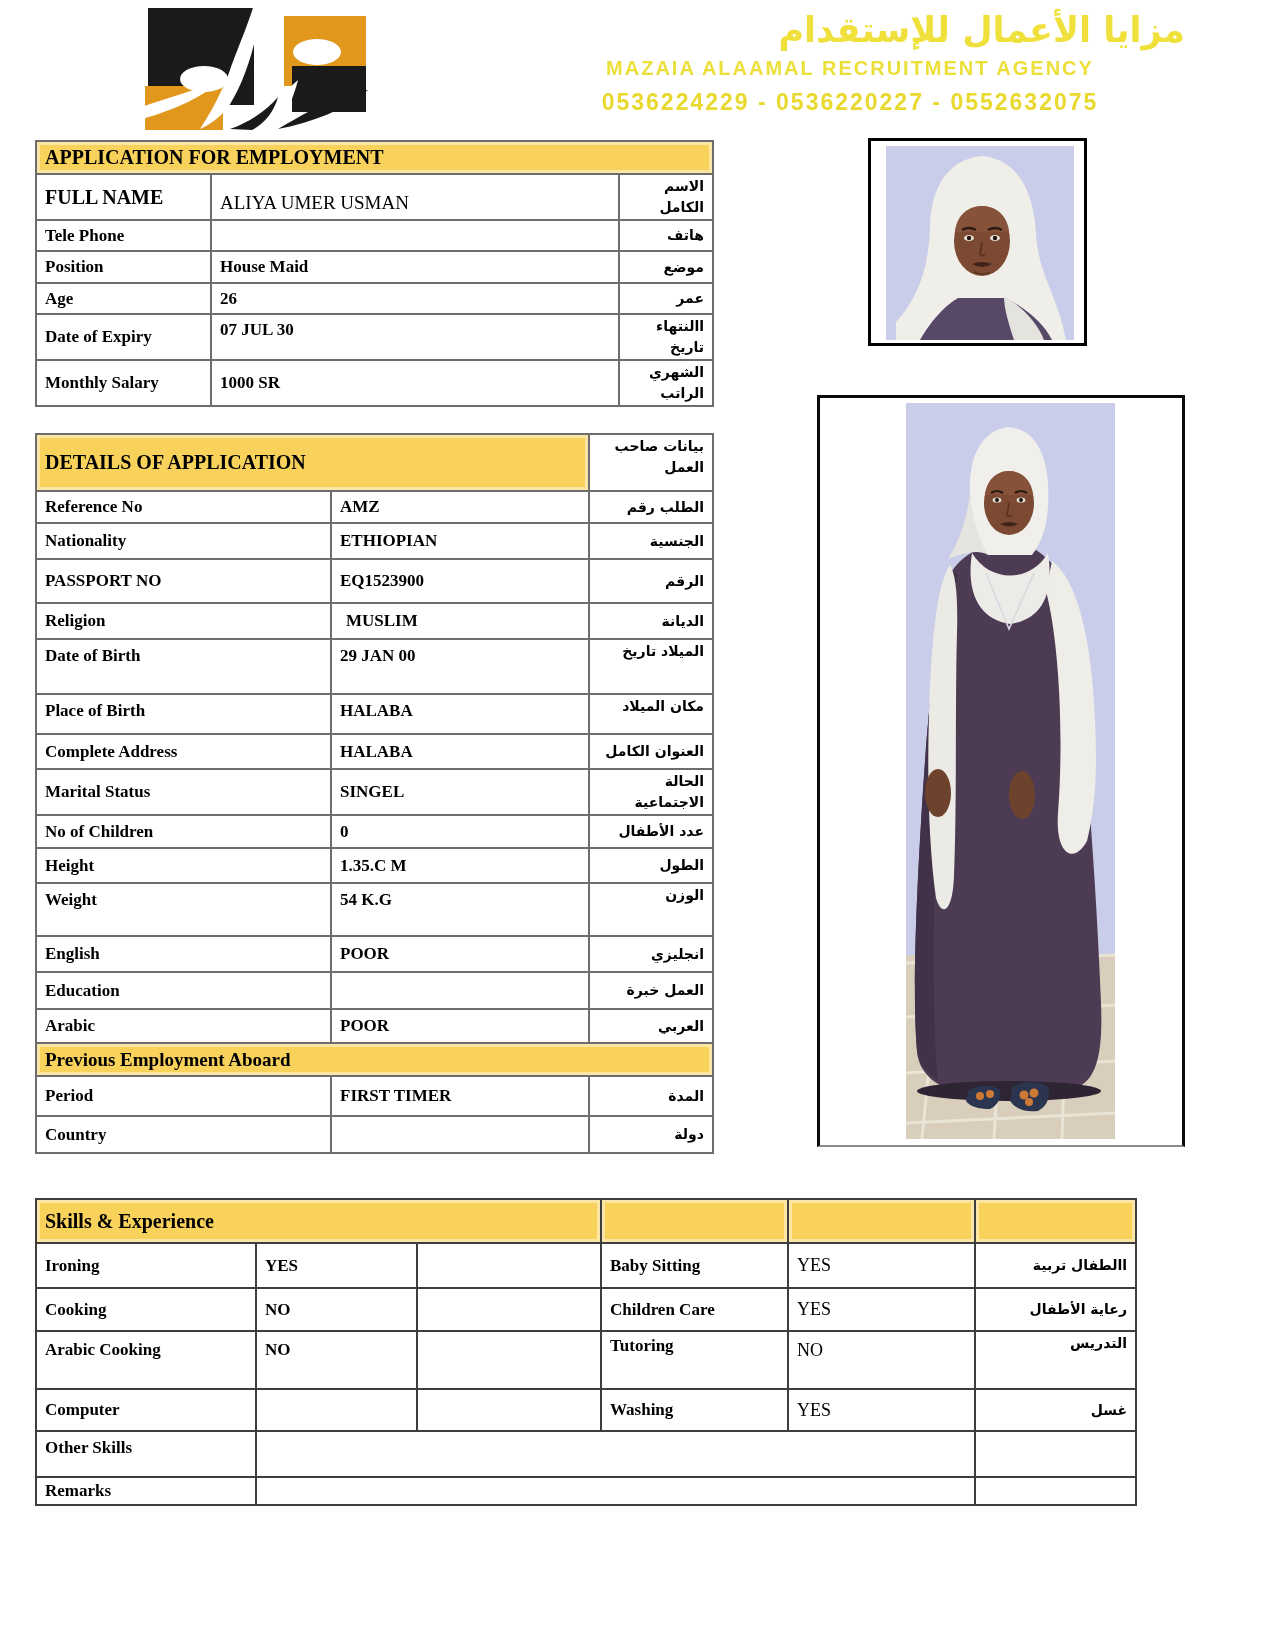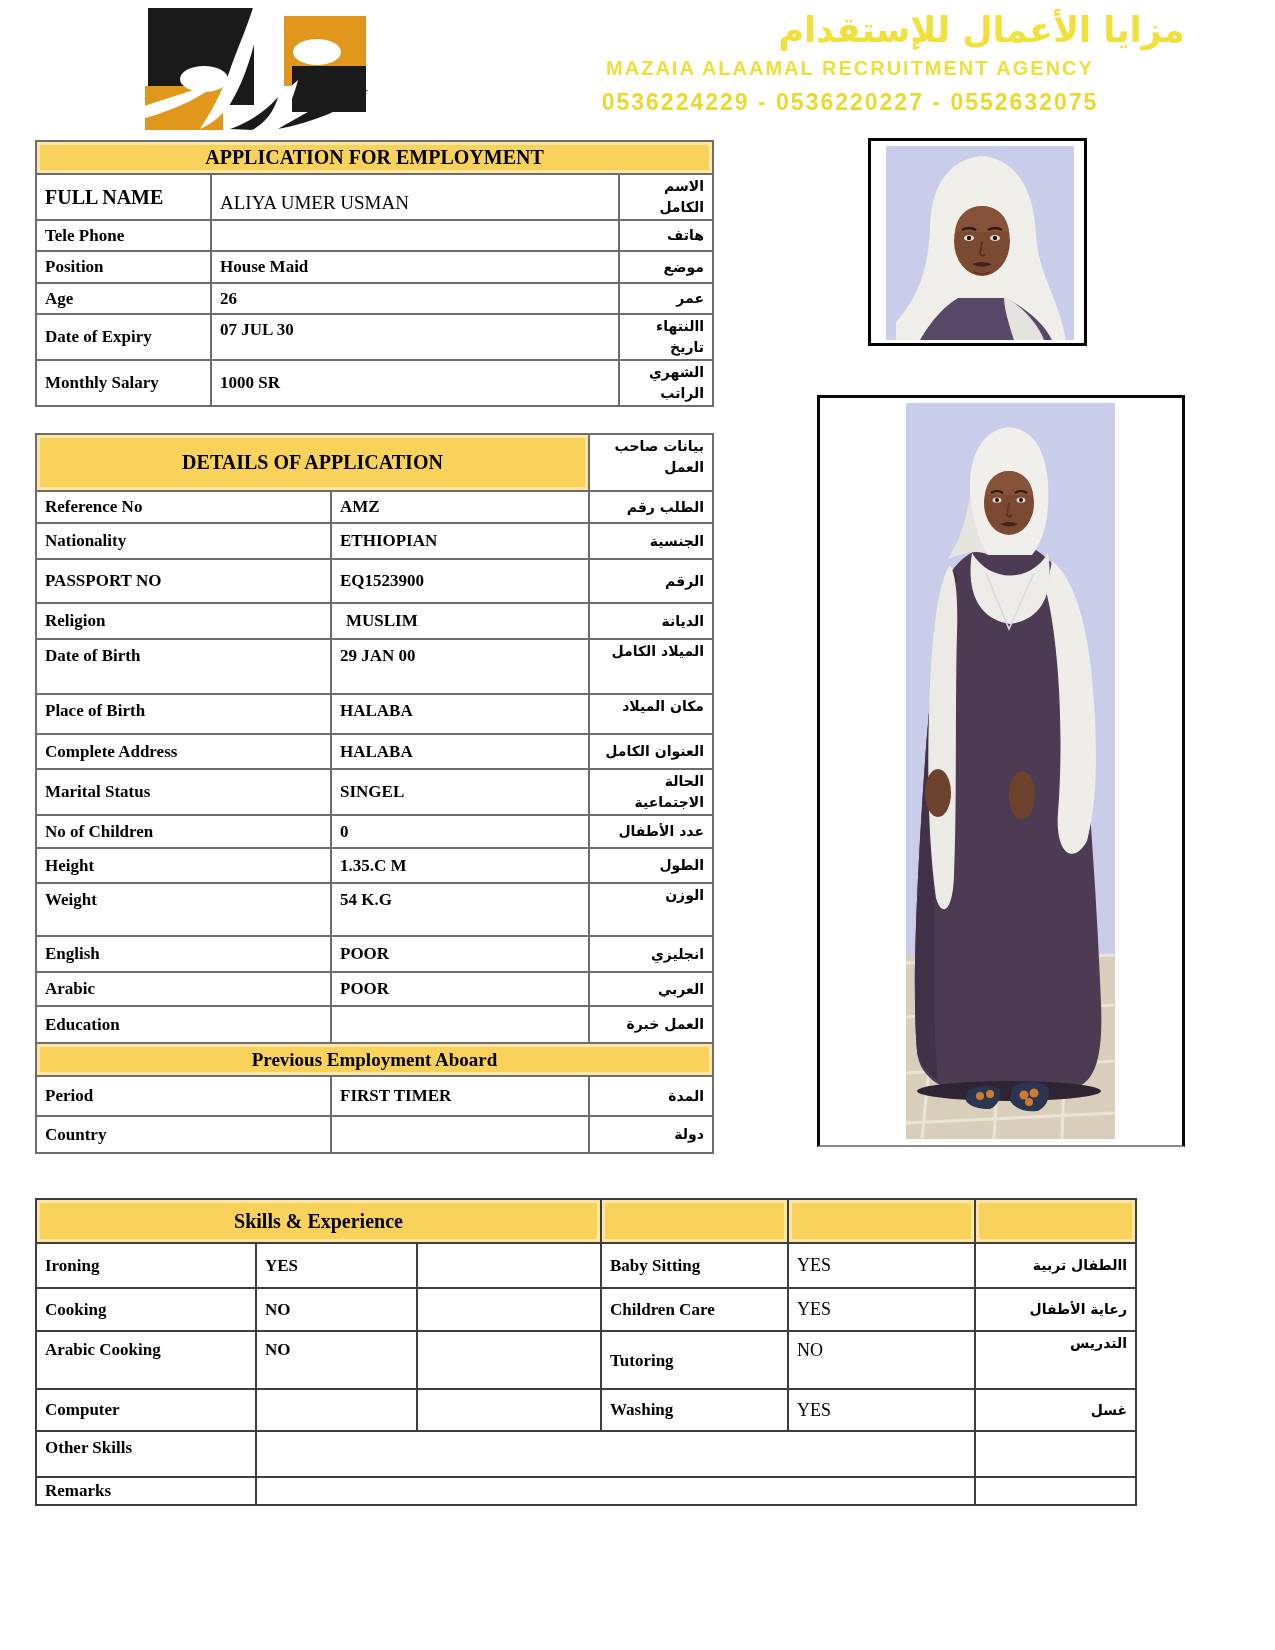--- a/index.html
+++ b/index.html
@@ -29,21 +29,21 @@
   table{border-collapse:collapse;table-layout:fixed;}
   td{border:2px solid #6D6D6D;padding:1px 8px;vertical-align:middle;overflow:hidden;}
   .t3 td{border-color:#3E3E3E;}
   .lab{font-weight:bold;font-size:17px;}
   .lab-big{font-weight:bold;font-size:20px;padding-left:8px;}
   .val{font-weight:bold;font-size:17px;}
   .val-plain{font-weight:normal;font-size:18px;}
   .name-cell{vertical-align:bottom;padding-bottom:5px;font-size:19px;}
   .ar{direction:rtl;text-align:right;font-family:"DejaVu Sans",sans-serif;
       font-weight:bold;font-size:14px;line-height:1.5;}
-  .band{background:var(--band-yellow);text-align:center;font-weight:bold;font-size:20px;
+  .band{background:var(--band-yellow);text-align:left;font-weight:bold;font-size:20px;
         box-shadow:inset 0 0 0 3px rgba(255,255,255,0.45);font-family:Liberation Serif, serif;}
   .app-table{position:absolute;left:35px;top:140px;}
   .det-table{position:absolute;left:35px;top:433px;}
   .skl-table{position:absolute;left:35px;top:1198px;}
 
   
   .headshot-frame{position:absolute;left:868px;top:138px;width:219px;height:208px;
                   border:3px solid #000;background:#fff;box-sizing:border-box;}
   .headshot-frame svg{position:absolute;left:15px;top:5px;}
   .full-frame{position:absolute;left:817px;top:395px;width:368px;height:752px;
@@ -219,21 +219,21 @@
       <td class="ar">الرقم</td>
     </tr>
     <tr style="height:36px">
       <td class="lab">Religion</td>
       <td class="val" style="padding-left:14px">MUSLIM</td>
       <td class="ar">الديانة</td>
     </tr>
     <tr style="height:55px">
       <td class="lab" style="vertical-align:top;padding-top:6px">Date of Birth</td>
       <td class="val" style="vertical-align:top;padding-top:6px">29 JAN 00</td>
-      <td class="ar" style="vertical-align:top">الميلاد الكامل</td>
+      <td class="ar" style="vertical-align:top">الميلاد تاريخ</td>
     </tr>
     <tr style="height:40px">
       <td class="lab" style="vertical-align:top;padding-top:6px">Place of Birth</td>
       <td class="val" style="vertical-align:top;padding-top:6px">HALABA</td>
       <td class="ar" style="vertical-align:top">مكان الميلاد</td>
     </tr>
     <tr style="height:35px">
       <td class="lab">Complete Address</td>
       <td class="val">HALABA</td>
       <td class="ar">العنوان الكامل</td>
@@ -256,29 +256,29 @@
     <tr style="height:53px">
       <td class="lab" style="vertical-align:top;padding-top:6px">Weight</td>
       <td class="val" style="vertical-align:top;padding-top:6px">54 K.G</td>
       <td class="ar" style="vertical-align:top">الوزن</td>
     </tr>
     <tr style="height:36px">
       <td class="lab">English</td>
       <td class="val">POOR</td>
       <td class="ar">انجليزي</td>
     </tr>
+    <tr style="height:37px">
+      <td class="lab">Education</td>
+      <td class="val"></td>
+      <td class="ar">العمل خبرة</td>
+    </tr>
     <tr style="height:34px">
       <td class="lab">Arabic</td>
       <td class="val">POOR</td>
       <td class="ar">العربي</td>
-    </tr>
-    <tr style="height:37px">
-      <td class="lab">Education</td>
-      <td class="val"></td>
-      <td class="ar">العمل خبرة</td>
     </tr>
     <tr style="height:33px">
       <td class="band" colspan="3" style="font-size:19px">Previous Employment Aboard</td>
     </tr>
     <tr style="height:40px">
       <td class="lab">Period</td>
       <td class="val">FIRST TIMER</td>
       <td class="ar">المدة</td>
     </tr>
     <tr style="height:37px">
@@ -318,21 +318,21 @@
       <td class="val">NO</td>
       <td></td>
       <td class="lab">Children Care</td>
       <td class="val-plain">YES</td>
       <td class="ar">رعاية الأطفال</td>
     </tr>
     <tr style="height:58px">
       <td class="lab" style="vertical-align:top;padding-top:8px">Arabic Cooking</td>
       <td class="val" style="vertical-align:top;padding-top:8px">NO</td>
       <td></td>
-      <td class="lab" style="vertical-align:top;padding-top:19px">Tutoring</td>
+      <td class="lab" style="vertical-align:top;padding-top:4px">Tutoring</td>
       <td class="val-plain" style="vertical-align:top;padding-top:8px">NO</td>
       <td class="ar" style="vertical-align:top">التدريس</td>
     </tr>
     <tr style="height:42px">
       <td class="lab">Computer</td>
       <td class="val"></td>
       <td></td>
       <td class="lab">Washing</td>
       <td class="val-plain">YES</td>
       <td class="ar">غسل</td>

